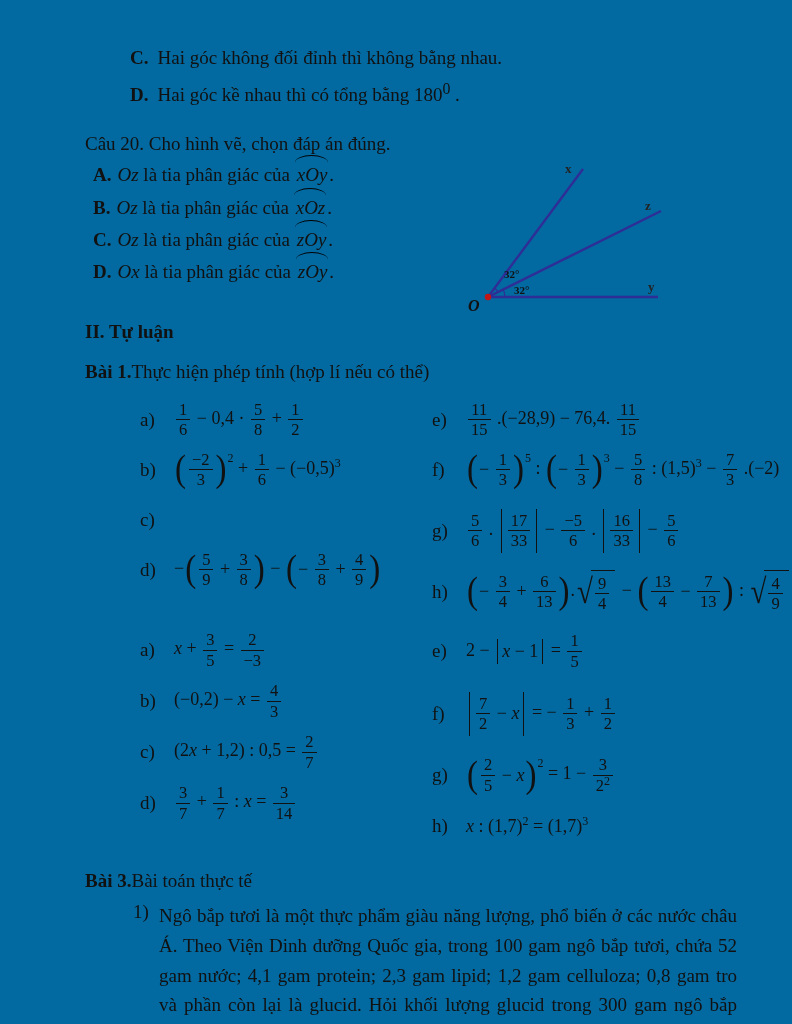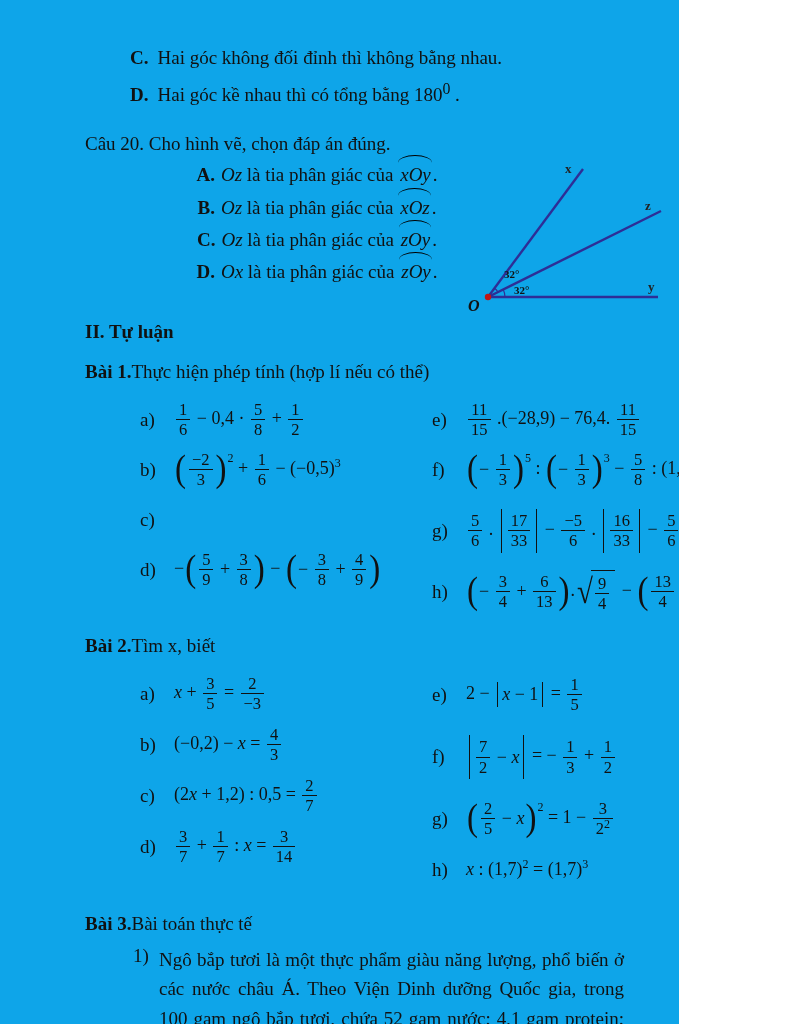--- a/index.html
+++ b/index.html
@@ -1,26 +1,26 @@
 <!DOCTYPE html>
 <html><head>
 <meta charset="utf-8">
 <style>
   html,body{margin:0;padding:0;background:#fff;}
   .page{
-    width:679px;height:1024px;position:relative;box-sizing:border-box;
+    width:792px;height:1024px;position:relative;box-sizing:border-box;
     padding:38px 55px 0 85px;overflow:hidden;
-    font-family:"Liberation Serif", serif;font-size:19px;color:#111;background:#0ea5e9;
+    font-family:"Liberation Serif", serif;font-size:19px;color:#111;background:#0369a1;
   }
   
   .opt{margin-left:45px;line-height:1.72;}
   .olab{font-weight:bold;margin-right:9px;}
   .q20title{margin-top:17px;line-height:1.6;}
   .q20wrap{position:relative;height:162px;}
-  .q20opts{margin-left:22px;line-height:1.7;width:420px;text-align:center;}
+  .q20opts{margin-left:8px;line-height:1.7;width:420px;}
   .q20opts .olab{margin-right:6px;}
   .oz{font-style:italic;}
   .ang{position:relative;font-style:italic;padding:0 2px;display:inline-block;}
   .ang::before{content:"";position:absolute;left:0;right:1px;top:-4px;height:8px;
     border-top:1.4px solid #000;border-radius:100% 100% 0 0/170% 170% 0 0;}
   
   .figure{position:absolute;left:377px;top:0px;}
   
   .sec{font-weight:bold;}
   .bhead{margin-top:15px;line-height:1.5;}
@@ -128,23 +128,20 @@
           <span class="ilab">g)</span>
           <span class="imath"><span class="mfrac"><span class="num">5</span><span class="den">6</span></span><span class="mtx"> . </span><span class="mabs"><span class="mfrac"><span class="num">17</span><span class="den">33</span></span></span><span class="mtx"> − </span><span class="mfrac"><span class="num">−5</span><span class="den">6</span></span><span class="mtx"> . </span><span class="mabs"><span class="mfrac"><span class="num">16</span><span class="den">33</span></span></span><span class="mtx"> − </span><span class="mfrac"><span class="num">5</span><span class="den">6</span></span></span>
         </div>
         <div class="mi">
           <span class="ilab">h)</span>
           <span class="imath"><span class="mwrap"><span class="mpar">(</span><span class="minner"><span class="mtx">− </span><span class="mfrac"><span class="num">3</span><span class="den">4</span></span><span class="mtx"> + </span><span class="mfrac"><span class="num">6</span><span class="den">13</span></span></span><span class="mpar">)</span></span><span class="mtx">.</span><span class="msqrt"><span class="radical">√</span><span class="radicand"><span class="mfrac"><span class="num">9</span><span class="den">4</span></span></span></span><span class="mtx"> − </span><span class="mwrap"><span class="mpar">(</span><span class="minner"><span class="mfrac"><span class="num">13</span><span class="den">4</span></span><span class="mtx"> − </span><span class="mfrac"><span class="num">7</span><span class="den">13</span></span></span><span class="mpar">)</span></span><span class="mtx"> : </span><span class="msqrt"><span class="radical">√</span><span class="radicand"><span class="mfrac"><span class="num">4</span><span class="den">9</span></span></span></span></span>
         </div>
       </div>
   </div>
 
-  <div class="bhead">
-    <b>Bài 2.</b><span>Tìm x, biết</span>
-  </div>
   <div class="cols b2">
     <div class="col" id="b2L">
         <div class="mi">
           <span class="ilab">a)</span>
           <span class="imath"><i class="mvar">x</i><span class="mtx"> + </span><span class="mfrac"><span class="num">3</span><span class="den">5</span></span><span class="mtx"> = </span><span class="mfrac"><span class="num">2</span><span class="den">−3</span></span></span>
         </div>
         <div class="mi">
           <span class="ilab">b)</span>
           <span class="imath"><span class="mtx">(−0,2) − </span><i class="mvar">x</i><span class="mtx"> = </span><span class="mfrac"><span class="num">4</span><span class="den">3</span></span></span>
         </div>

